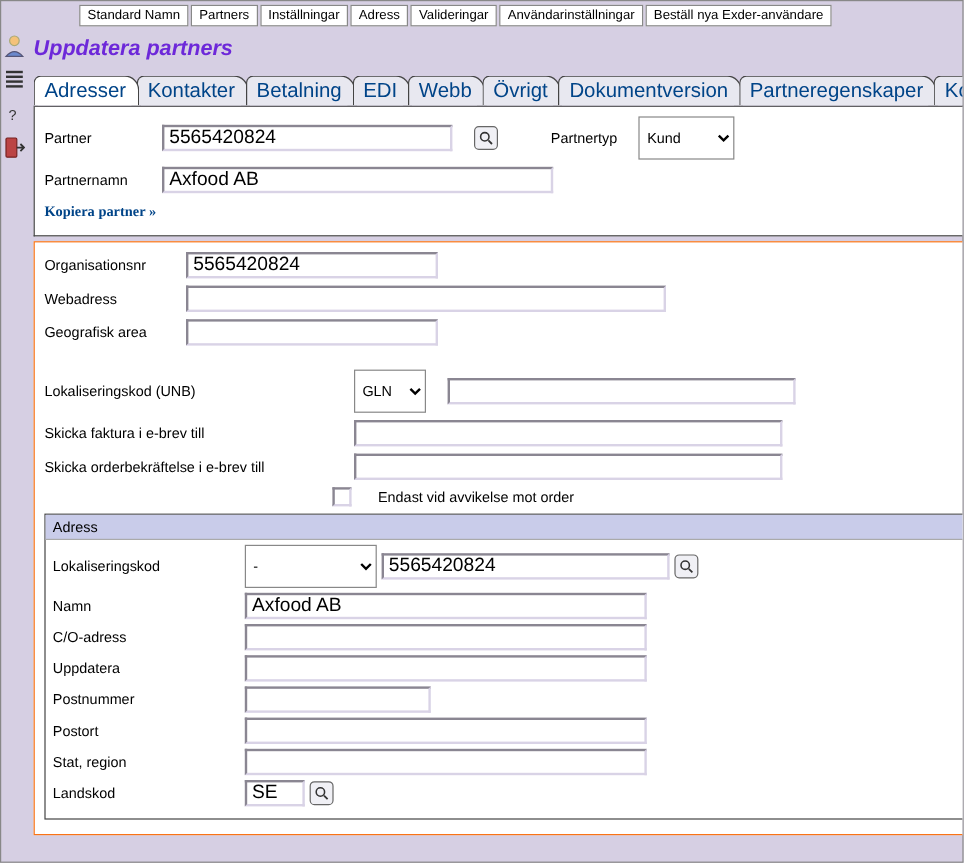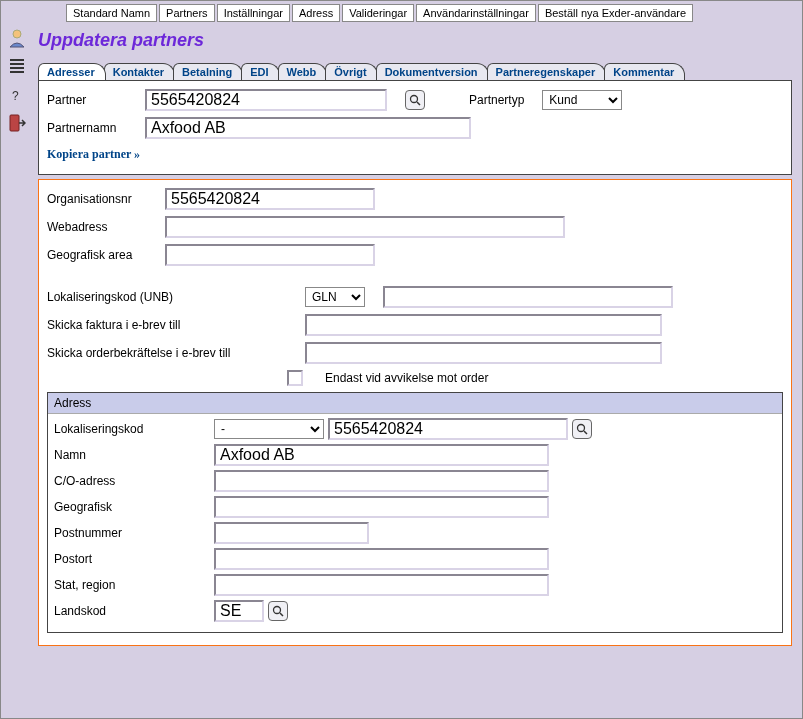--- a/index.html
+++ b/index.html
@@ -5,29 +5,29 @@
   * { box-sizing: border-box; margin: 0; padding: 0; font-family: Arial, sans-serif; font-size: 12px; }
   body { background: #d6cfe3; width: 803px; height: 719px; overflow: hidden; border: 1px solid #888; }
   .top-tabs { display: flex; padding-left: 65px; padding-top: 3px; gap: 2px; }
   .top-tab { background: #fff; border: 1px solid #888; padding: 2px 6px; font-size: 11px; cursor: pointer; white-space: nowrap; }
   .layout { display: flex; height: calc(100% - 22px); }
   .sidebar { width: 32px; padding-top: 5px; display: flex; flex-direction: column; gap: 8px; align-items: center; }
   .sidebar svg { cursor: pointer; }
   .main { flex: 1; padding: 8px 10px 0 5px; }
   .page-title { font-size: 18px; font-weight: bold; color: #6d28d9; font-style: italic; margin-bottom: 12px; }
   .sub-tabs { display: flex; border-bottom: 1px solid #444; position: relative; z-index: 1; }
-  .sub-tab { background: #e8e8f0; border: 1px solid #444; border-bottom: none; border-radius: 6px 12px 0 0; padding: 2px 10px 2px 8px; margin-right: -2px; color: #004488; font-weight: bold; font-size: 11px; cursor: pointer; position: relative; }
+  .sub-tab { background: #e8e8f0; border: 1px solid #444; border-bottom: none; border-radius: 6px 12px 0 0; padding: 2px 10px 2px 8px; margin-right: -2px; color: #004488; font-weight: normal; font-size: 17px; cursor: pointer; position: relative; }
   .sub-tab.active { background: #fff; z-index: 2; }
   .panel { background: #fff; border: 1px solid #444; border-top: none; padding: 8px 8px 12px 8px; margin-bottom: 4px; }
   .panel2 { background: #fff; border: 1px solid #f97316; padding: 8px 8px 12px 8px; margin-bottom: 4px; }
   .row { display: flex; align-items: center; margin-bottom: 6px; gap: 18px; }
   .label { font-size: 12px; }
   .input-text { border: 2px inset #d9d3e6; background: #fff; padding: 2px 4px; font-size: 16px; height: 22px; }
   .search-btn { width: 20px; height: 20px; border: 1px solid #666; border-radius: 4px; background: #f0f0f5; display: inline-flex; align-items: center; justify-content: center; cursor: pointer; }
-  select { border: 1px solid #888; background: #fff; padding: 1px 2px; font-size: 12px; height: 20px; }
+  select { border: 1px solid #888; background: #fff; padding: 1px 2px; font-size: 12px; height: 36px; }
   .link { color: #004488; font-weight: bold; cursor: pointer; font-family: Liberation Serif, serif; }
   .checkbox { width: 16px; height: 16px; border: 2px inset #d9d3e6; background: #fff; margin-right: 4px; }
   .section-heading { font-weight: bold; font-size: 13px; margin: 6px 0 8px 2px; }
   .addr-panel { border: 1px solid #444; background: #fff; }
   .addr-header { background: #c9ccea; padding: 3px 6px; font-size: 12px; border-bottom: 1px solid #aaa; }
   .addr-body { padding: 2px 6px 8px 6px; }
   .addr-row { display: flex; align-items: center; padding: 2px 0; }
   .addr-row .lbl { width: 160px; }
 </style>
 </head>
@@ -152,21 +152,21 @@
           </div>
           <div class="addr-row">
             <span class="lbl">Namn</span>
             <input class="input-text" style="width: 335px;" value="Axfood AB">
           </div>
           <div class="addr-row">
             <span class="lbl">C/O-adress</span>
             <input class="input-text" style="width: 335px;" value="">
           </div>
           <div class="addr-row">
-            <span class="lbl">Geografisk</span>
+            <span class="lbl">Uppdatera</span>
             <input class="input-text" style="width: 335px;" value="">
           </div>
           <div class="addr-row">
             <span class="lbl">Postnummer</span>
             <input class="input-text" style="width: 155px;" value="">
           </div>
           <div class="addr-row">
             <span class="lbl">Postort</span>
             <input class="input-text" style="width: 335px;" value="">
           </div>

